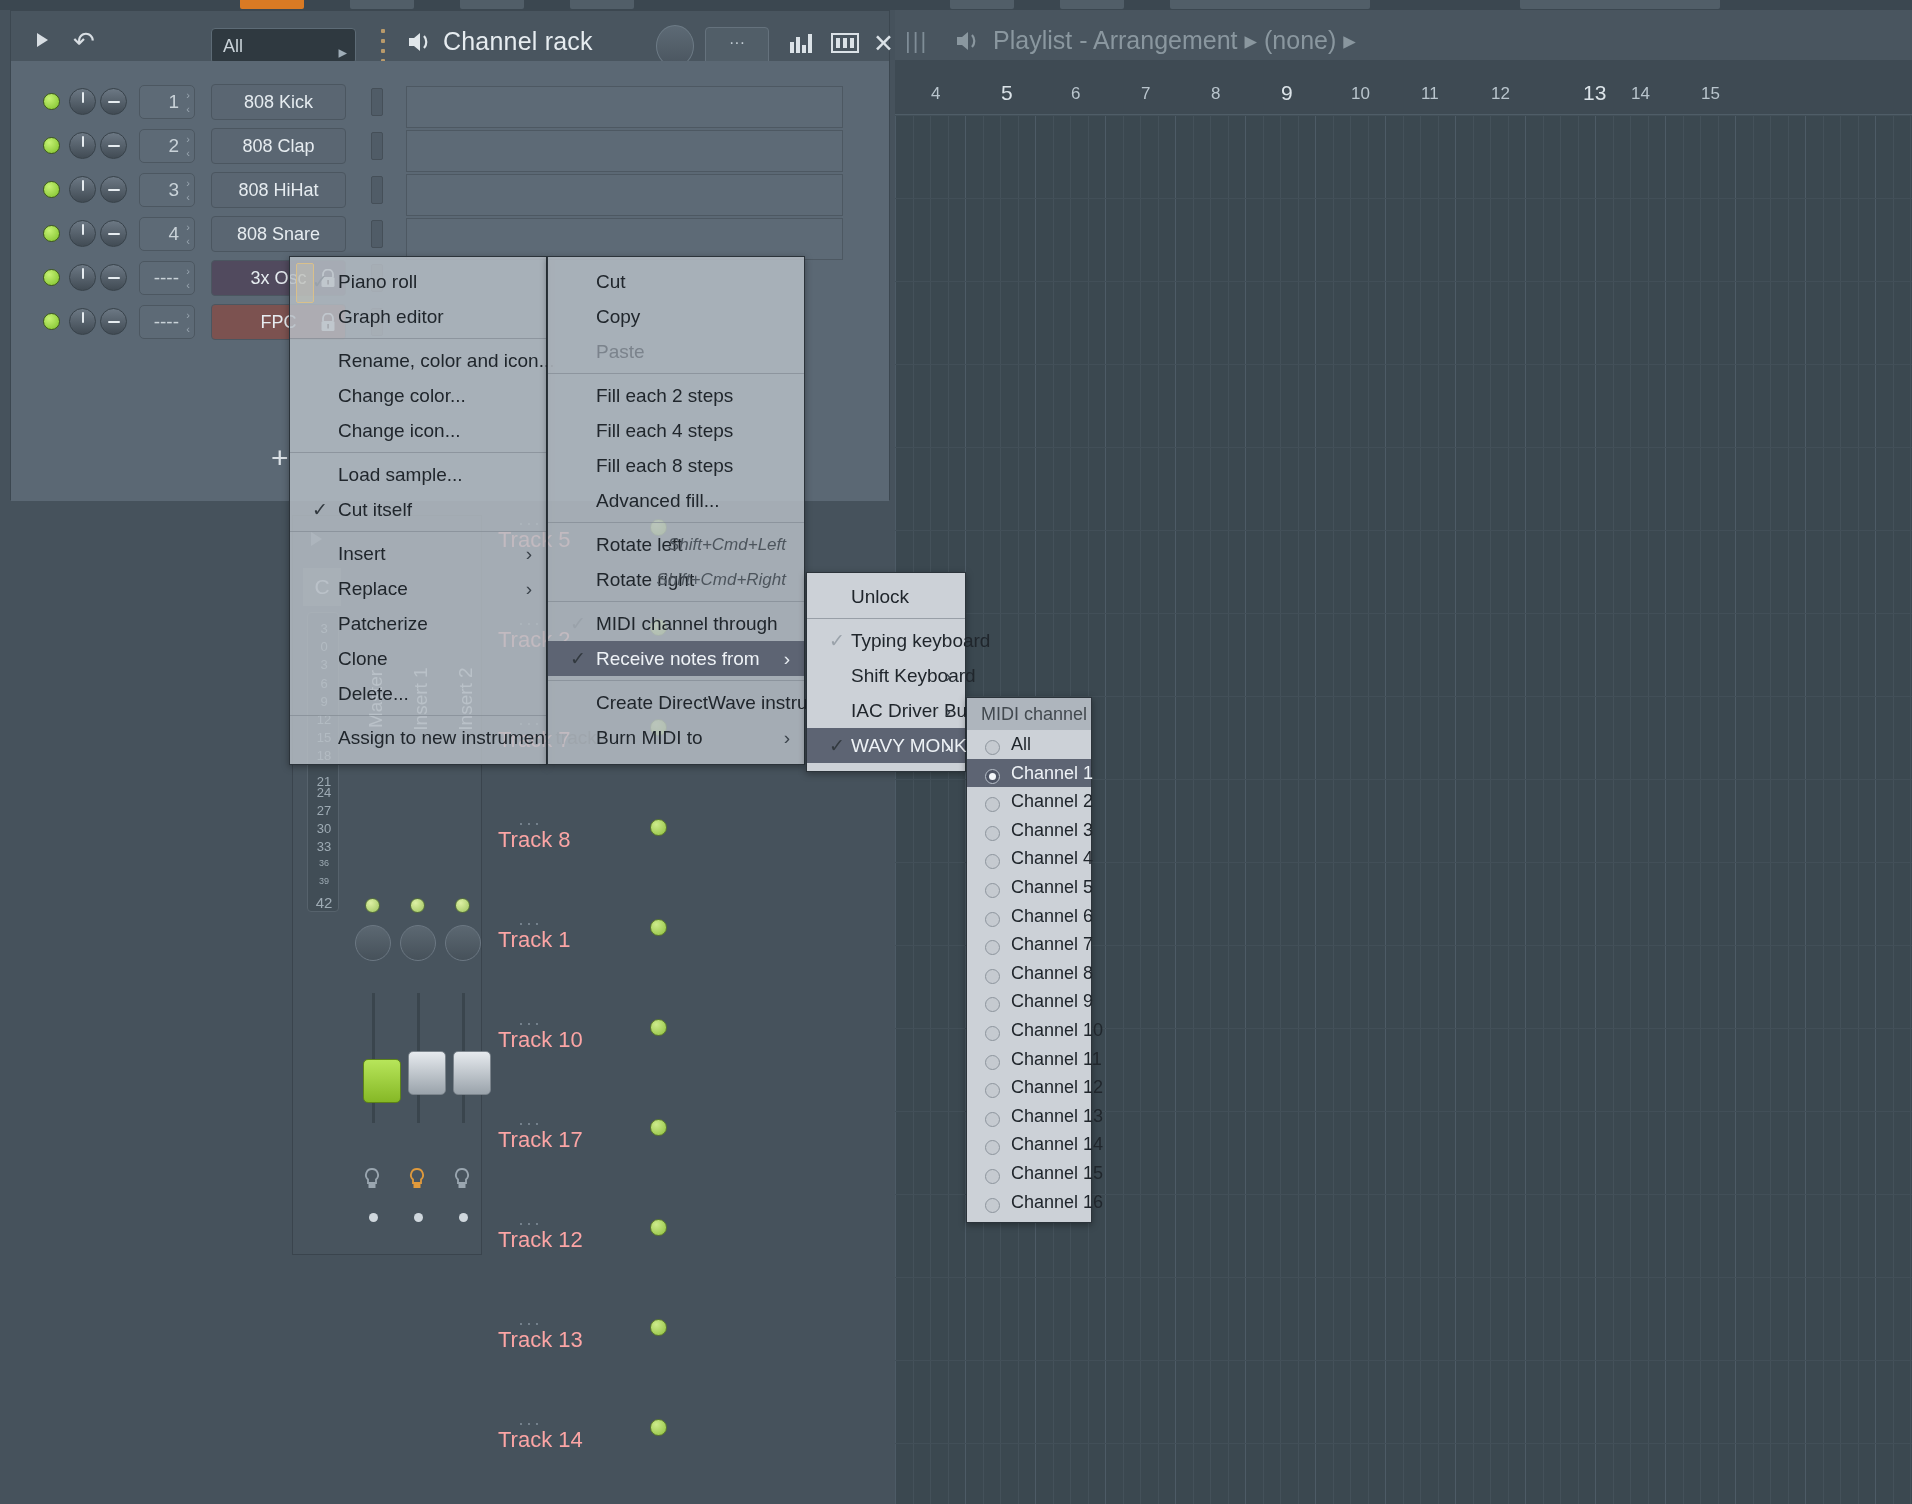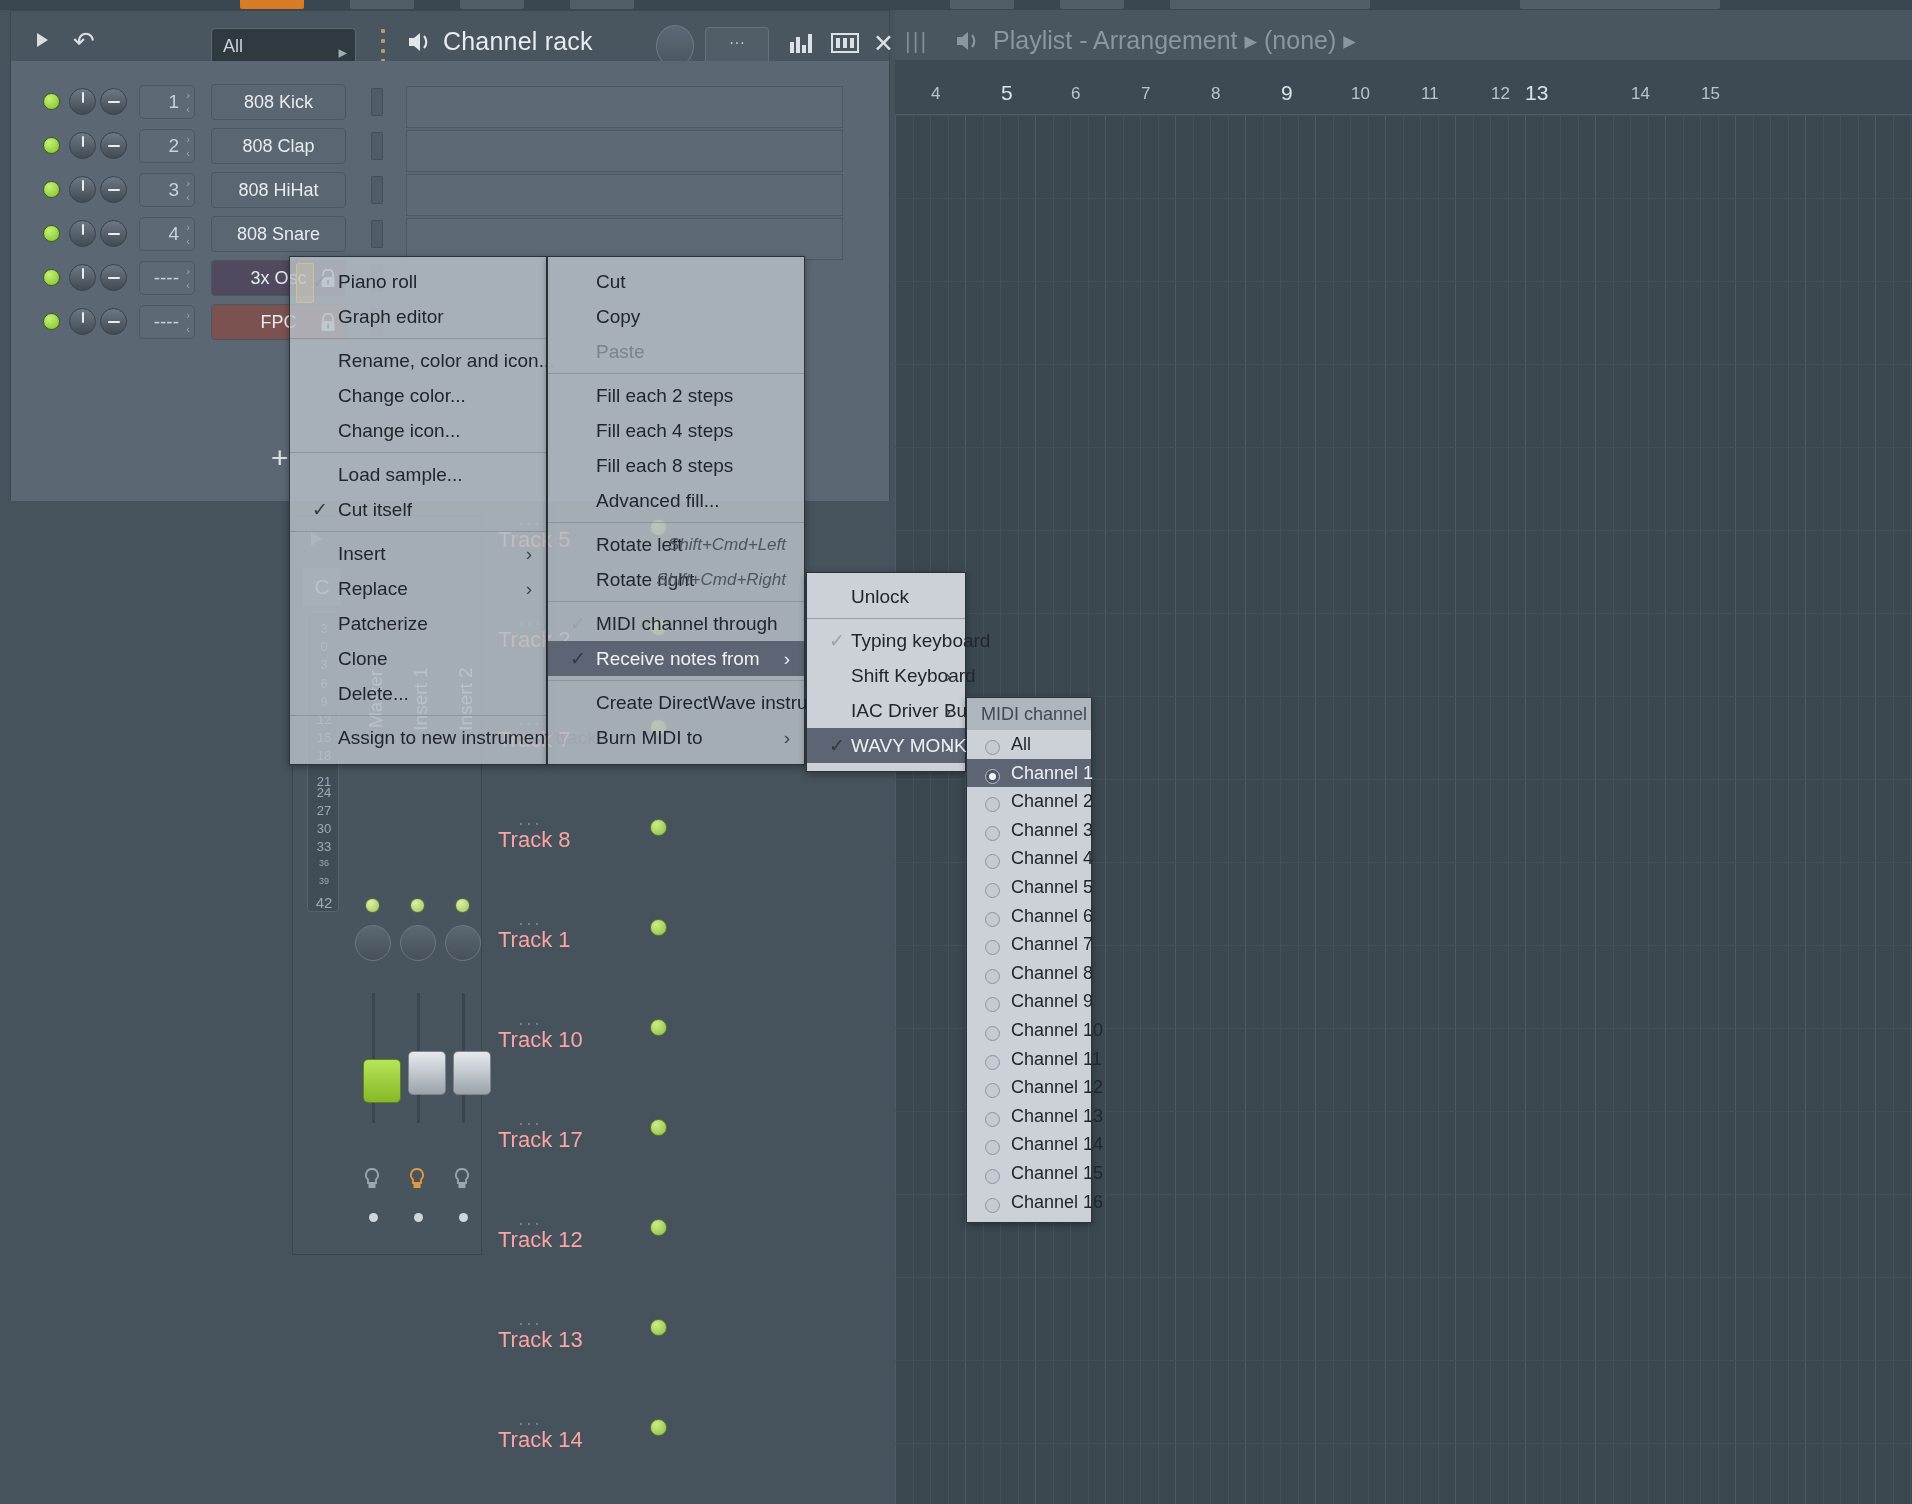--- a/index.html
+++ b/index.html
@@ -181,21 +181,21 @@
     <div id="pl-ruler">
         <span class="plnum" style="left: 36px;">4</span>
         <span class="plnum big" style="left: 106px;">5</span>
         <span class="plnum" style="left: 176px;">6</span>
         <span class="plnum" style="left: 246px;">7</span>
         <span class="plnum" style="left: 316px;">8</span>
         <span class="plnum big" style="left: 386px;">9</span>
         <span class="plnum" style="left: 456px;">10</span>
         <span class="plnum" style="left: 526px;">11</span>
         <span class="plnum" style="left: 596px;">12</span>
-        <span class="plnum big" style="left: 630px;">13</span>
+        <span class="plnum big" style="left: 688px;">13</span>
         <span class="plnum" style="left: 736px;">14</span>
         <span class="plnum" style="left: 806px;">15</span>
       </div>
     <div id="pl-grid">
         <div class="vline bar" style="left: 0px;"></div>
         <div class="vline" style="left: 17.5px;"></div>
         <div class="vline" style="left: 35px;"></div>
         <div class="vline" style="left: 52.5px;"></div>
         <div class="vline bar" style="left: 70px;"></div>
         <div class="vline" style="left: 87.5px;"></div>

